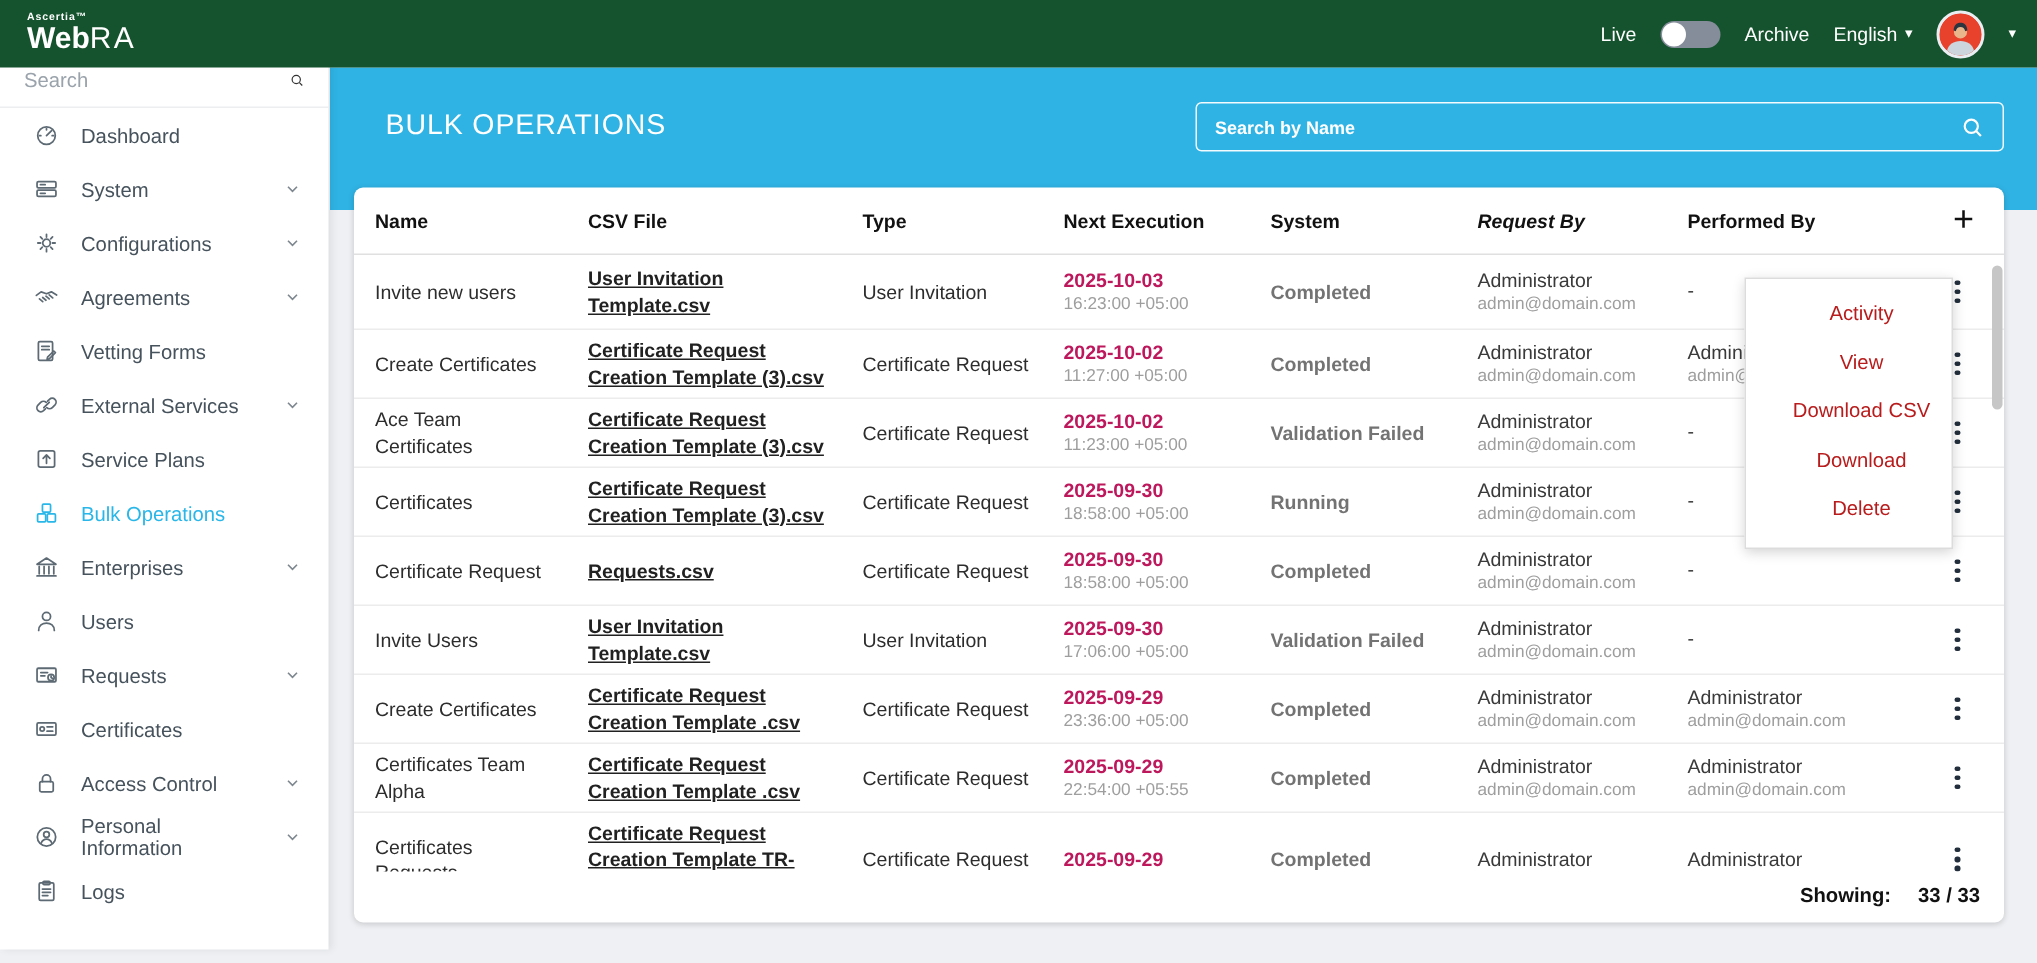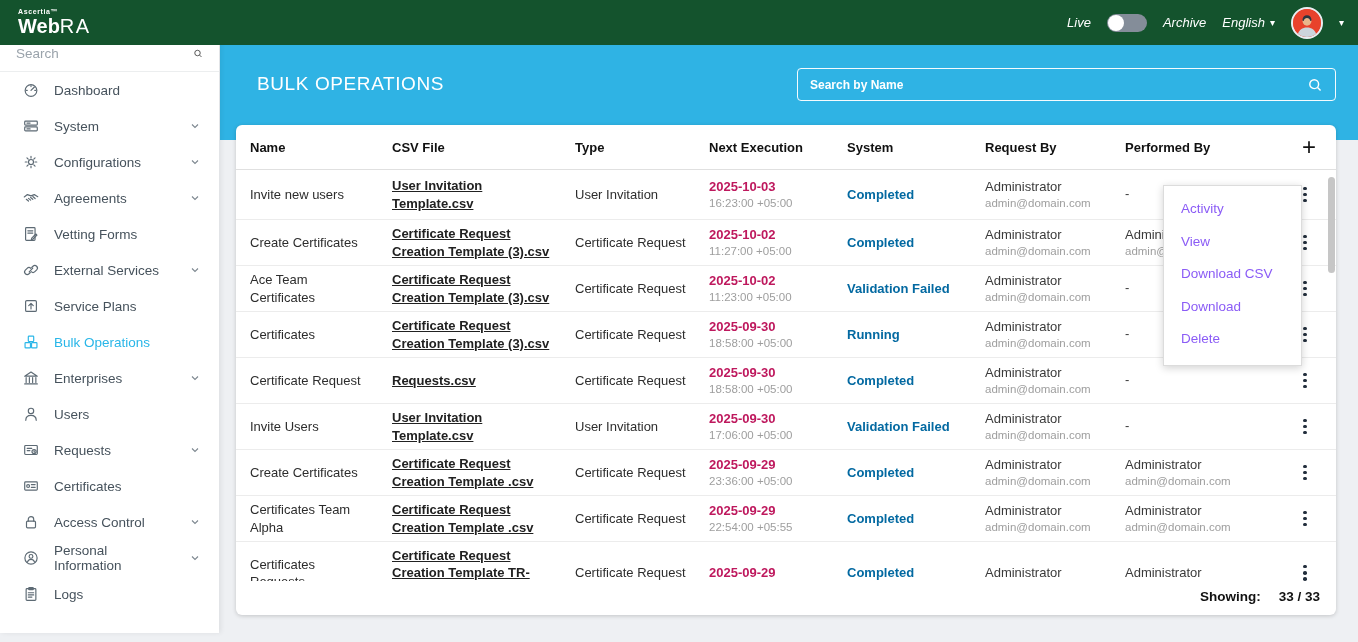--- a/index.html
+++ b/index.html
@@ -6,21 +6,21 @@
   html,body { width:1358px; height:642px; overflow:hidden; background:#eef0f3;
               font-family:"Liberation Sans","DejaVu Sans",sans-serif; }
   
   .topbar { position:absolute; left:0; top:0; width:1358px; height:45px; background:#14532d; z-index:40;
             display:flex; align-items:center; }
   .brand { width:220px; padding-left:18px; color:#fff; }
   .brand-small { font-size:7px; letter-spacing:.6px; font-weight:700; display:block; margin-bottom:1px; }
   .brand-main { font-size:20px; line-height:20px; }
   .brand-web { font-weight:700; }
   .brand-ra { font-weight:300; letter-spacing:1.5px; }
-  .topbar-right { margin-left:auto; display:flex; align-items:center; gap:16px; padding-right:14px; color:#fff; font-size:13px;font-style:italic; }
+  .topbar-right { margin-left:auto; display:flex; align-items:center; gap:16px; padding-right:14px; color:#fff; font-size:13px; }
   .toggle { width:40px; height:18px; border-radius:9px; background:#848d99; position:relative; cursor:pointer; }
   .toggle .knob { position:absolute; left:1px; top:1px; width:16px; height:16px; border-radius:50%; background:#fff; }
   .lang { display:flex; align-items:center; gap:5px; cursor:pointer; }
   .caret { font-size:10px; }
   .avatar { width:32px; height:32px; border-radius:50%; border:2px solid #e9eef2; overflow:hidden; background:#e8422c; cursor:pointer; }
   .avatar svg { display:block; }
   
   .sidebar { position:absolute; left:0; top:36px; width:219px; height:597px; background:#fff; z-index:30;
              box-shadow:2px 0 5px rgba(0,0,0,.07); }
   .side-search { height:36px; display:flex; align-items:center; padding:0 16px; border-bottom:1px solid #eceeef; }
@@ -41,46 +41,46 @@
   .hdr-search input { flex:1; background:transparent; border:none; outline:none; color:#8b5cf6; font-size:12px; font-weight:700;
                       font-family:"Liberation Sans",sans-serif; }
   .hdr-search input::placeholder { color:#fff; opacity:1; }
   
   .card { position:absolute; left:236px; top:125px; width:1100px; height:490px; background:#fff; border-radius:6px;
           box-shadow:0 1px 4px rgba(0,0,0,.18); z-index:10; }
   .grid { display:grid; grid-template-columns:144px 183px 140px 136px 138px 138px 167px 54px; }
   .thead { height:45px; align-items:center; border-bottom:1px solid #e0e0e0; }
   .th { font-size:13px; font-weight:700; color:#111; padding-left:12px; }
   .th:nth-child(1){ padding-left:14px; } .th:nth-child(4){ padding-left:6px; }
-  .th:nth-child(5){ padding-left:8px; } .th:nth-child(6){ padding-left:8px; } .th:nth-child(7){ padding-left:10px; }
+  .th:nth-child(5){ padding-left:8px; } .th:nth-child(6){ padding-left:8px;font-style:italic; } .th:nth-child(7){ padding-left:10px; }
   .th-add { display:flex; justify-content:center; padding-left:0; }
   .add-btn { background:none; border:none; font-size:24px; font-weight:400; color:#111; cursor:pointer; line-height:20px;
              font-family:"Liberation Sans",sans-serif; }
   .rows-viewport { height:411px; overflow:hidden; }
   .tr { min-height:46px; align-items:center; border-bottom:1px solid #ececec; }
   .tr:first-child { min-height:50px; }
   .td { font-size:13px; color:#2d2d2d; padding:5px 8px 5px 12px; line-height:1.32; }
   .td:nth-child(1){ padding-left:14px; } .td:nth-child(4){ padding-left:6px; }
   .td:nth-child(5){ padding-left:8px; } .td:nth-child(6){ padding-left:8px; } .td:nth-child(7){ padding-left:10px; }
   .csv-link { color:#212121; font-weight:600; text-decoration:underline; }
   .date { font-weight:600; color:#be185d; }
   .sub { font-size:11.5px; color:#9e9e9e; margin-top:1px; }
-  .status { font-weight:700; color:#0369a1; }
+  .status { font-weight:700; color:#737373; }
   .who { color:#3a3a3a; }
   .td-actions { display:flex; justify-content:center; padding-left:0; }
   .kebab-btn { background:none; border:none; cursor:pointer; padding:4px; }
   .kebab { display:flex; flex-direction:column; gap:2.6px; }
   .kebab i { width:3.6px; height:3.6px; border-radius:50%; background:#222e3c; }
   .card-footer { position:absolute; right:16px; bottom:11px; font-size:13.5px; font-weight:700; color:#111; }
   .card-footer .lbl { margin-right:18px; }
   .scroll-thumb { position:absolute; right:1px; top:52px; width:7px; height:96px; background:#c6c6c6; border-radius:4px; }
   
   .context-menu { position:absolute; left:1163px; top:185px; width:139px; background:#fff; border:1px solid #dcdcdc;
                   box-shadow:0 2px 8px rgba(0,0,0,.18); z-index:60; padding:7px 0 9px; }
-  .menu-item { display:block; padding:0 0 0 17px; line-height:32.5px; font-size:13.5px; color:#8b5cf6; cursor:pointer; white-space:nowrap; }
+  .menu-item { display:block; padding:0 0 0 17px; line-height:32.5px; font-size:13.5px; color:#b91c1c; cursor:pointer; white-space:nowrap;text-align:center; }
 </style>
 </head>
 <body>
 
 <div class="topbar">
   <div class="brand">
     <span class="brand-small">Ascertia™</span>
     <span class="brand-main"><span class="brand-web">Web</span><span class="brand-ra">RA</span></span>
   </div>
   <div class="topbar-right">

